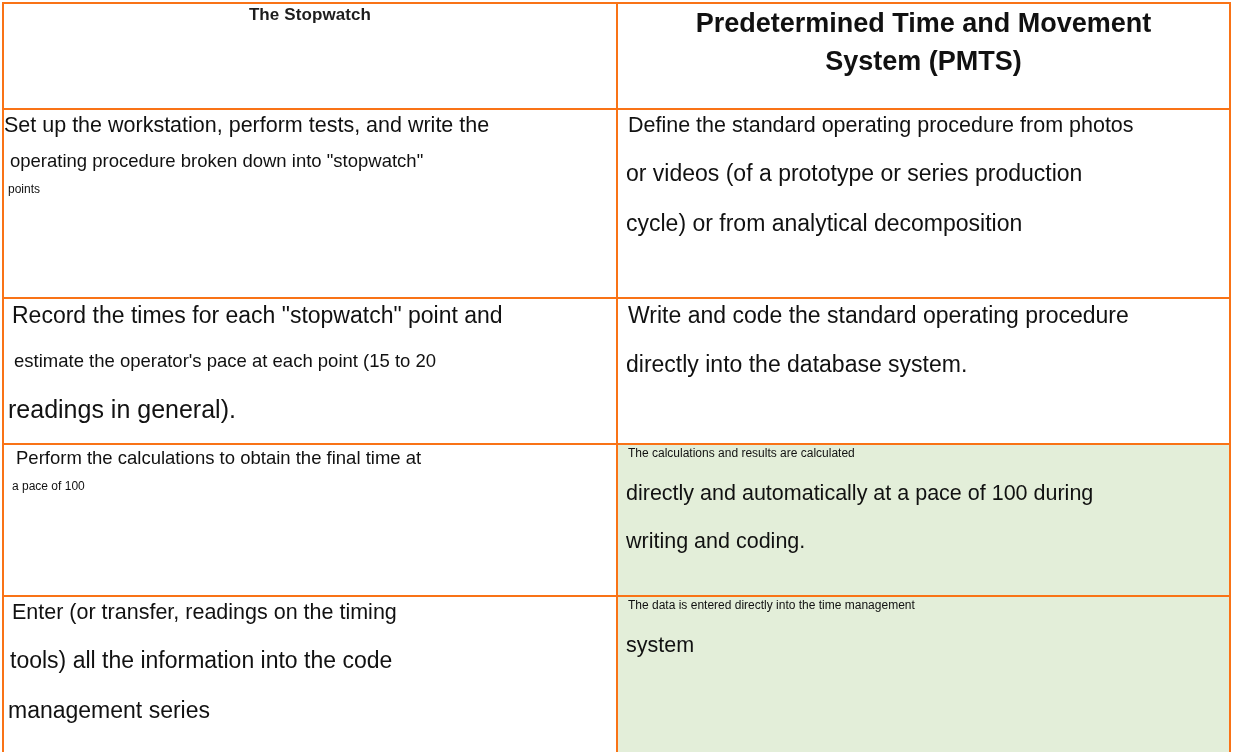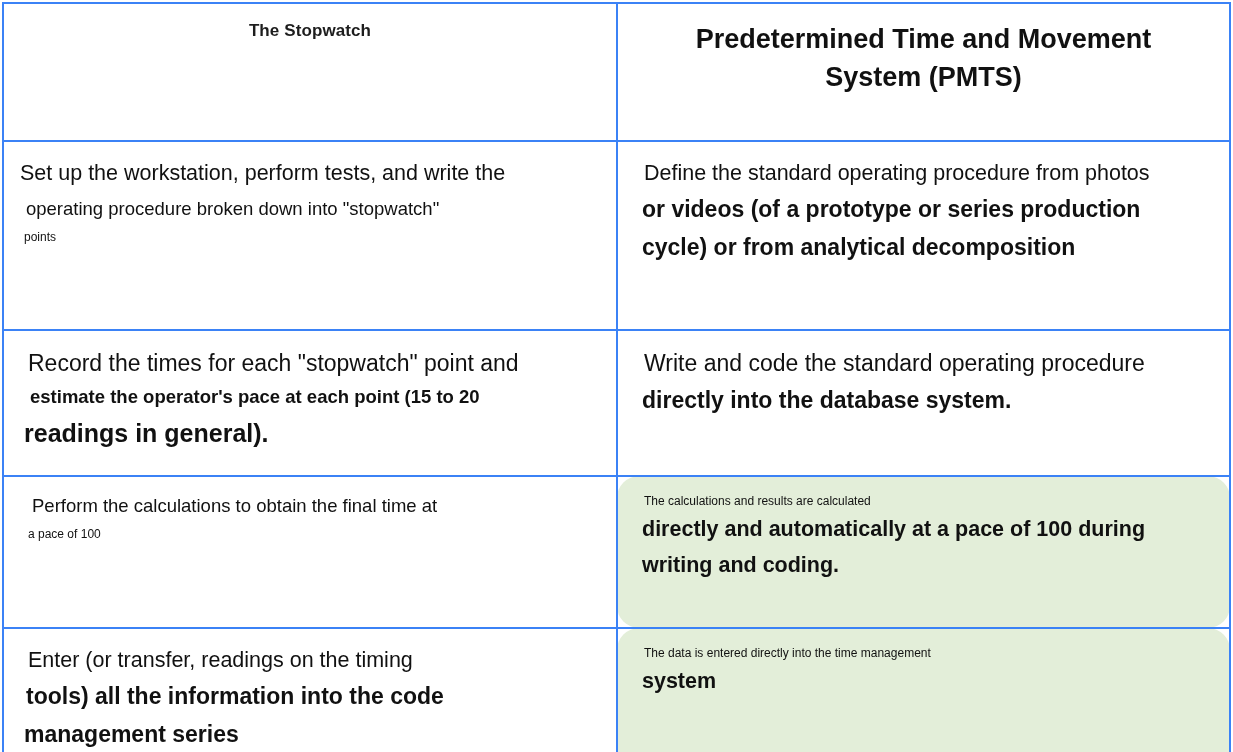--- a/index.html
+++ b/index.html
@@ -20,22 +20,22 @@
     left: 2px;
     top: 2px;
     width: 1229px;
     height: 750px;
     border-collapse: collapse;
     table-layout: fixed;
   }
 
   .comparison-table td,
   .comparison-table th {
-    border: 2px solid #3b82f6;
-    padding: 16px;
+    border: 2px solid #f97316;
+    padding: 0;
     vertical-align: top;
     background: #ffffff;
   }
 
   .col-left  { width: 614px; }
   .col-right { width: 613px; }
 
   
   .hdr {
     background: #e6e4e5;
@@ -55,40 +55,40 @@
     font-size: 27px;
     line-height: 1.42;
     color: #111111;
     padding: 0 48px;
   }
 
   
   .cell {
     padding: 10px 12px 8px 8px;
   }
-  .cell.green { background: #e3eed9; border-radius: 22px; }
+  .cell.green { background: #e3eed9; }
 
   .line {
     display: block;
     white-space: pre;
     color: #111111;
   }
   .s18 { font-size: 18.5px; line-height: 1.42; }
   .s20 { font-size: 12px;   line-height: 1.45; }
   .s21 { font-size: 21.5px; line-height: 1.45; }
   .s23 { font-size: 23px;   line-height: 1.45; }
   .s25 { font-size: 25px;   line-height: 1.46; }
 
   .in4  { padding-left: 4px; }
   .in6  { padding-left: 6px; }
   .in8  { padding-left: 8px; }
   .in10 { padding-left: 10px; }
   .in12 { padding-left: 12px; }
 
-  .gap-sm { margin-top: 4px; font-weight: bold; }
+  .gap-sm { margin-top: 16px; }
   .gap-md { margin-top: 7px; }
 
   .r1 { height: 189px; }
   .r2 { height: 146px; }
   .r3 { height: 152px; }
   .r4 { height: 157px; }
 </style>
 </head>
 <body>
 

